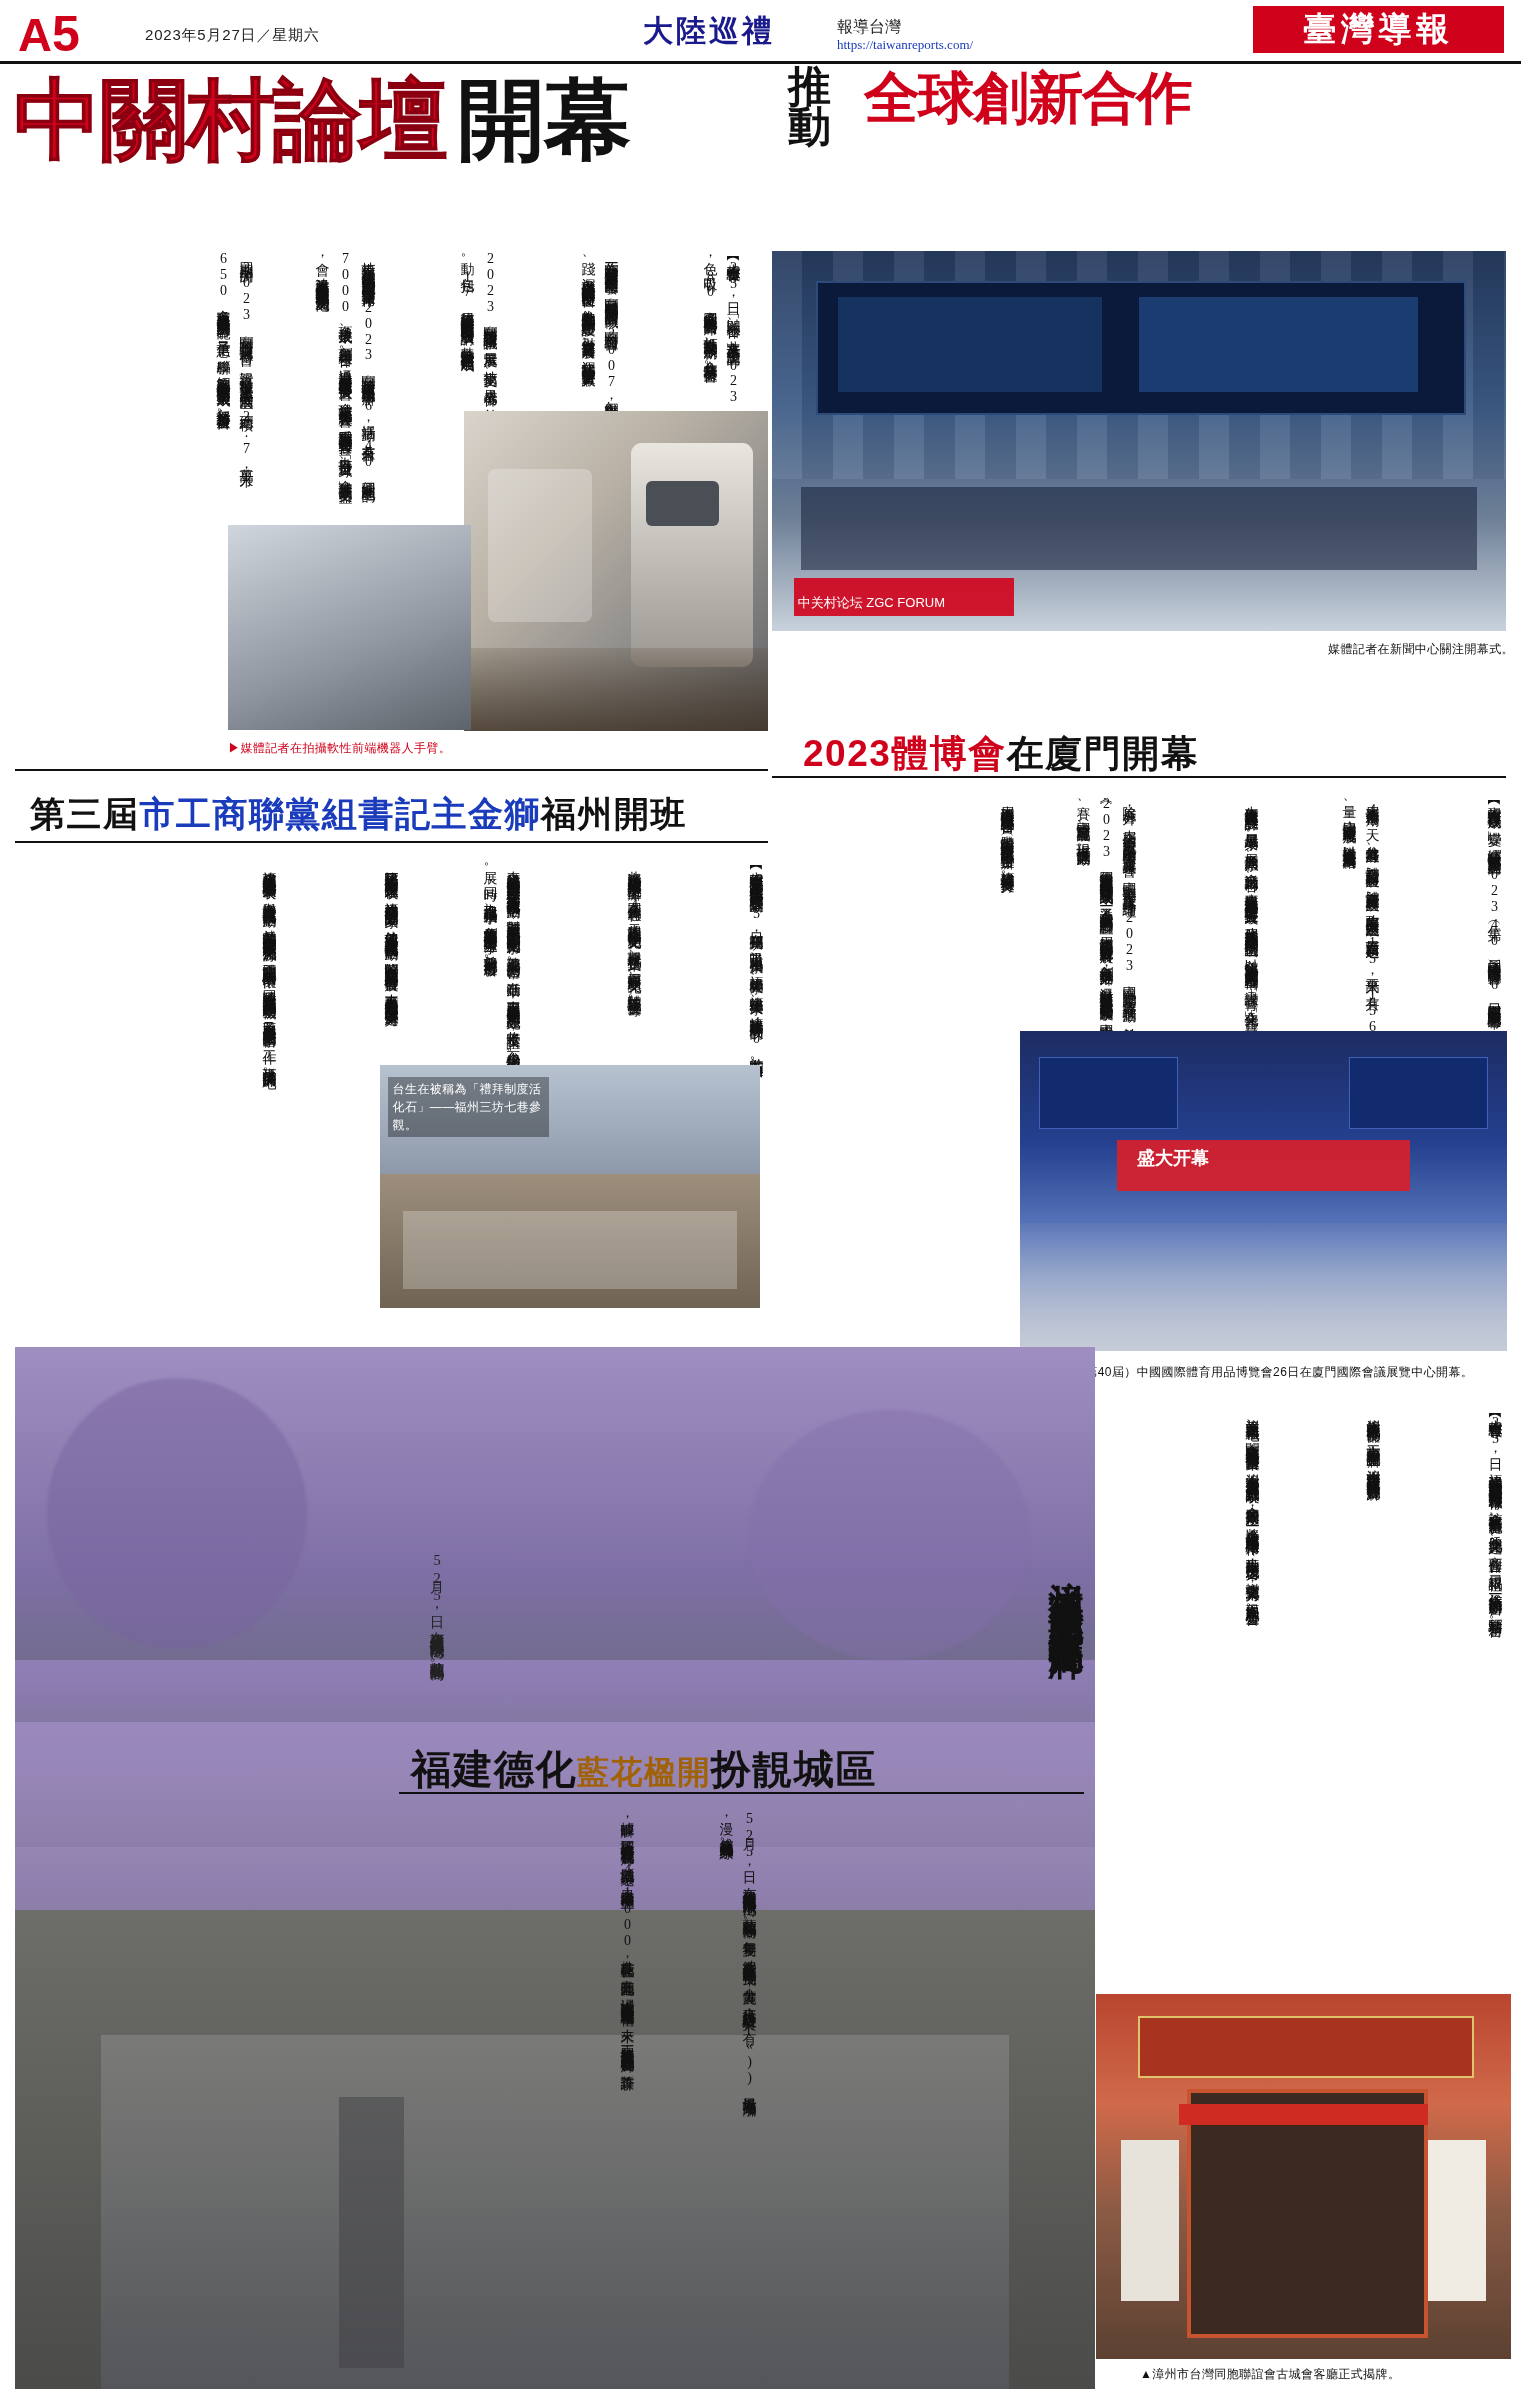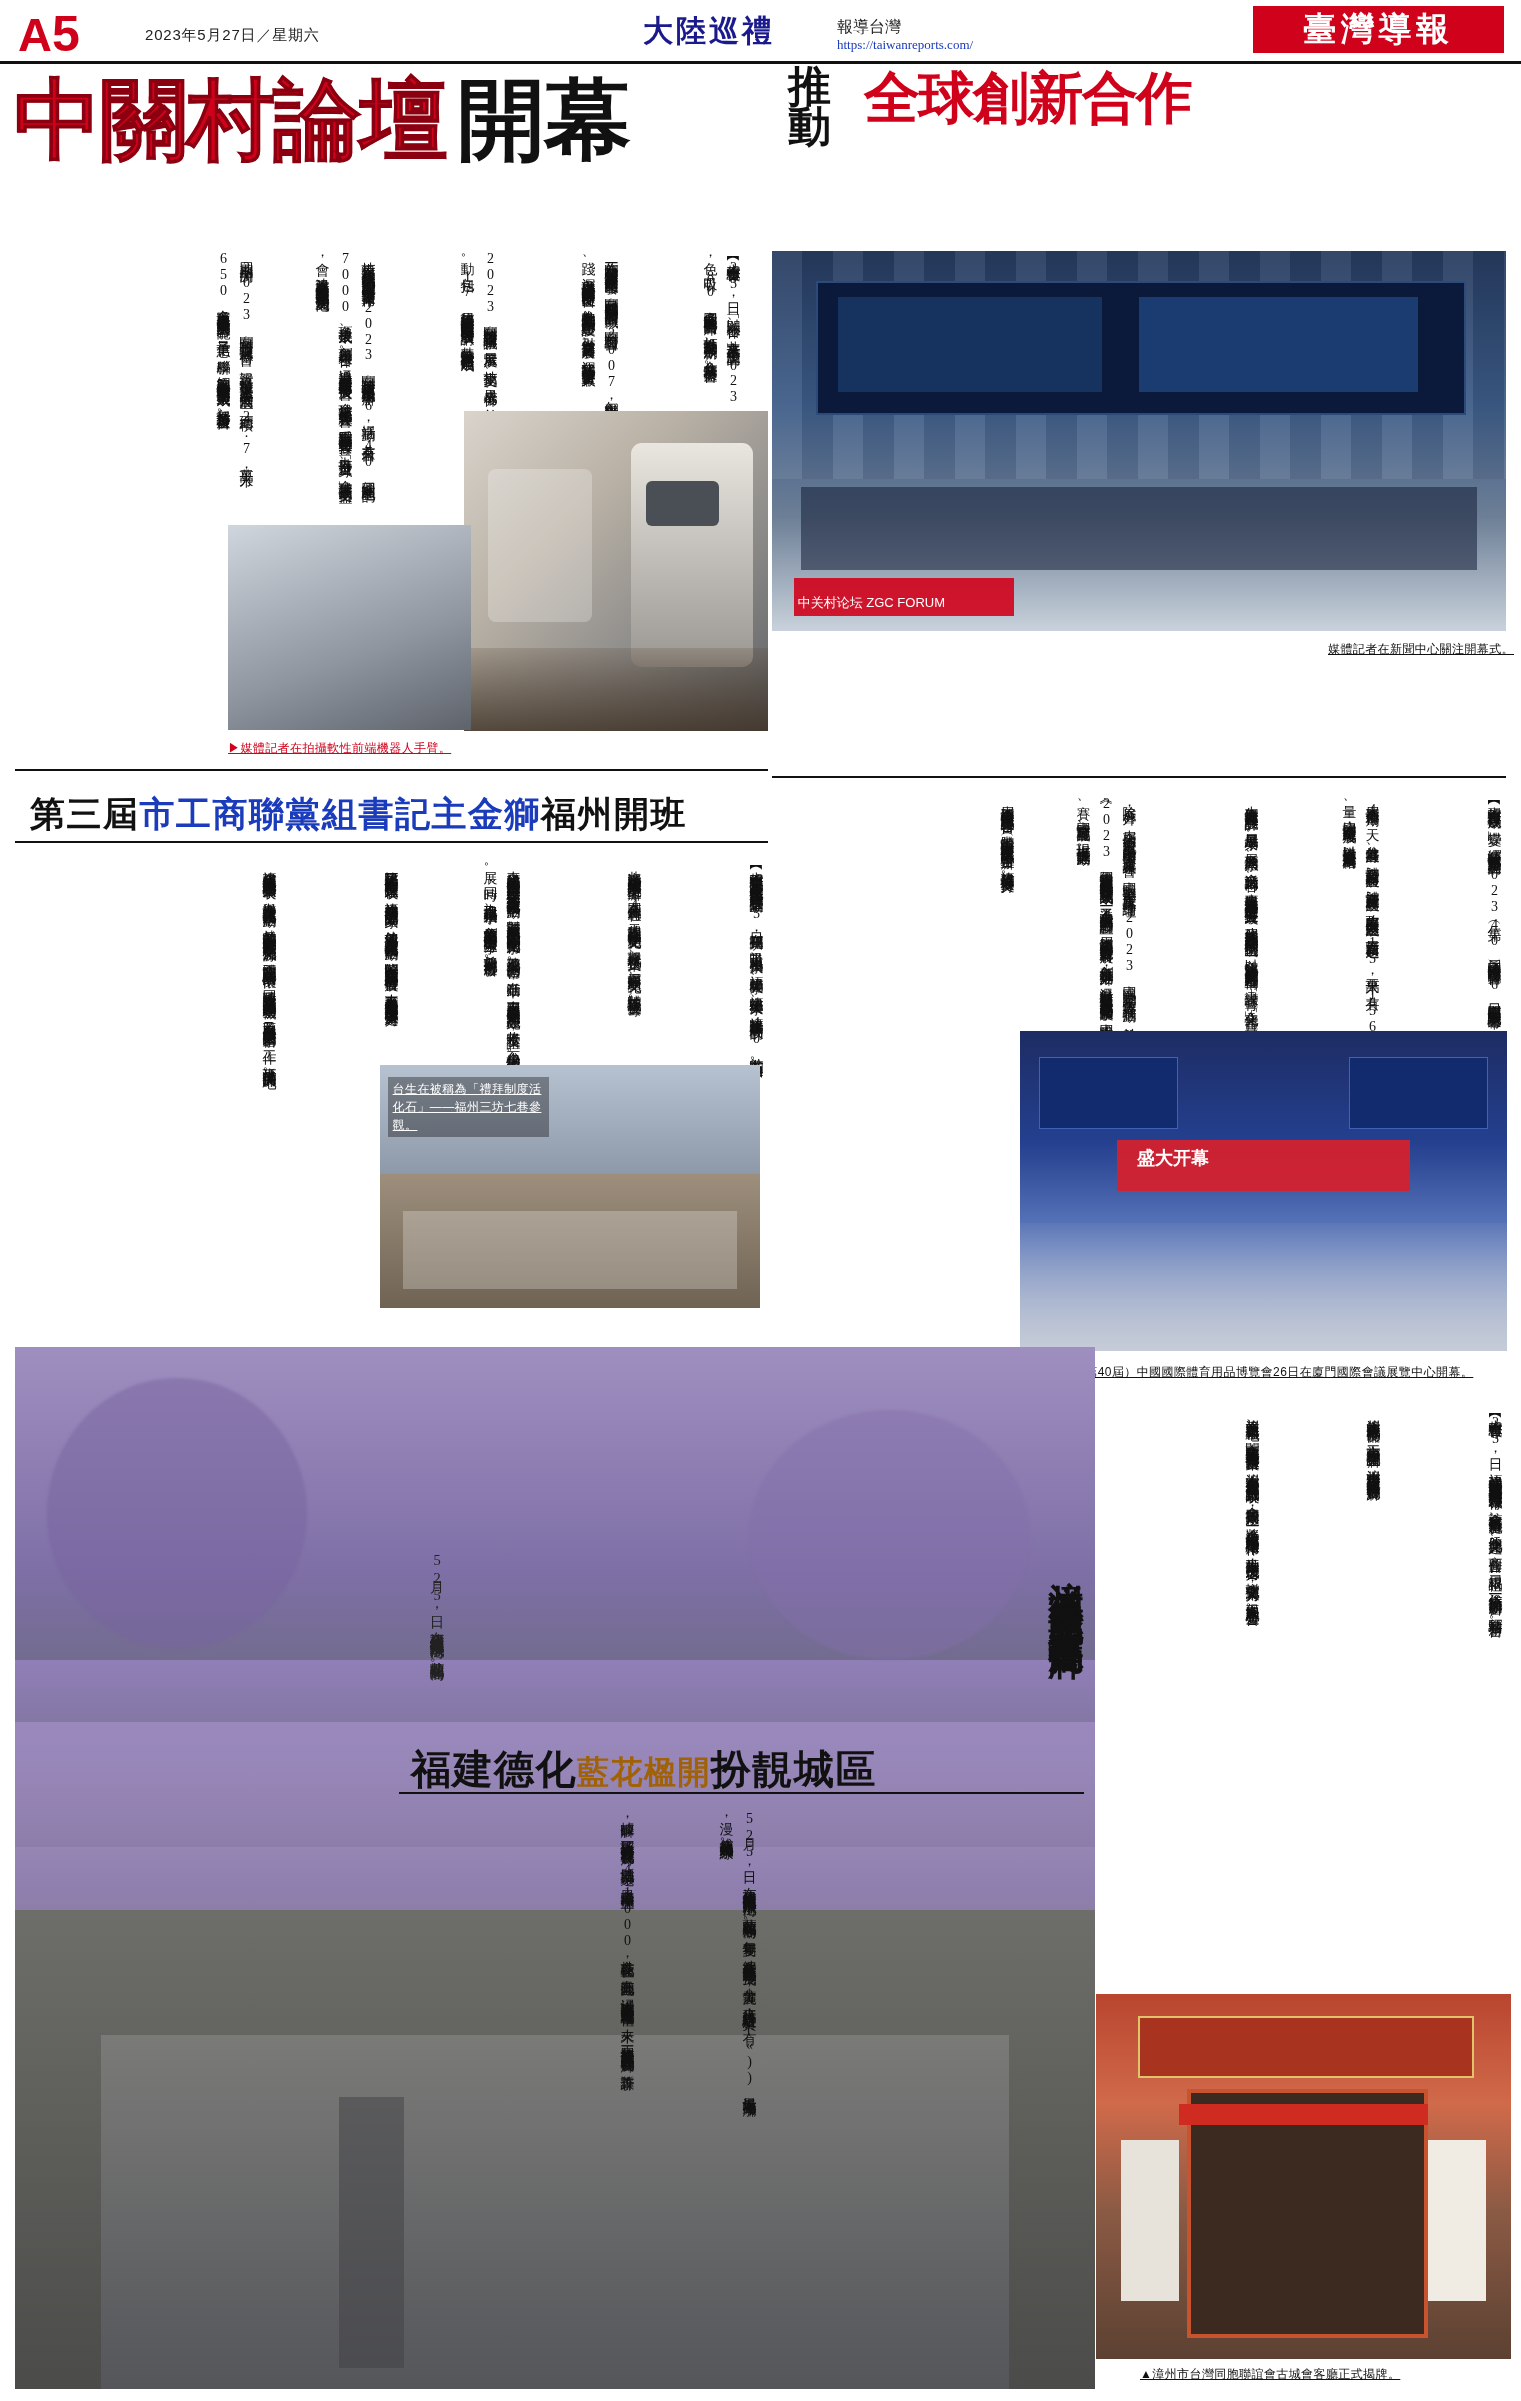--- a/index.html
+++ b/index.html
@@ -93,21 +93,20 @@
     line-height:23px;
     letter-spacing:0.9px;
     text-align:justify;
     font-family:"Liberation Serif", serif;
   }
 
   .photo{position:absolute;background:#888;overflow:hidden;}
   .cap{
     font-size:12px;color:#111;font-family:"Liberation Sans", sans-serif;
     letter-spacing:0.4px;
-    text-decoration:underline;
   }
 
   
   .rule{position:absolute;background:#111;}
 
   .h2red{
     font-family:"Liberation Sans", sans-serif;
     font-weight:bold;color:#d0021b;
   }
   .h2blk{
@@ -182,20 +181,23 @@
     <div style="position:absolute;left:55%;top:10%;width:40%;height:70%;background:linear-gradient(180deg,#e9e6e0,#9a9691);border-radius:10.7px;"></div>
     <div style="position:absolute;left:60%;top:22%;width:24%;height:14%;background:#4a4f55;border-radius:6px;"></div>
     <div style="position:absolute;left:8%;top:18%;width:34%;height:48%;background:rgba(255,255,255,.25);border-radius:7.6px;"></div>
     <div style="position:absolute;left:0;bottom:0;width:100%;height:26%;background:linear-gradient(180deg,rgba(90,70,50,.2),rgba(60,45,30,.75));"></div>
   </div>
   <div class="photo ph-robot" style="left:228px;top:525px;width:243px;height:205px;background:linear-gradient(160deg,#cfd6dd,#8f96a0 60%,#5e636b);"></div>
   <div class="cap tri" style="position:absolute;left:228px;top:740px;width:365px;">▶媒體記者在拍攝軟性前端機器人手臂。</div>
 
   <div class="rule" style="left:15px;top:769px;width:753px;height:2.3px;"></div>
 
+  <div style="position:absolute;left:803px;top:729px;">
+    <span class="h2red" style="font-size:37px;letter-spacing:1.5px;">2023體博會</span><span class="h2blk" style="font-size:37px;letter-spacing:1.5px;">在廈門開幕</span>
+  </div>
   <div class="rule" style="left:772px;top:776px;width:734px;height:2.3px;"></div>
 
   <div style="position:absolute;left:772px;top:795px;width:734px;height:380px;">
     <div class="vcol" style="position:absolute;right:0;top:0;height:365px;width:116px;">【本報綜合報導】以「破局、蝶變」，演繹新時代體育產業」為主題的2023年（第40屆）中國國際體育用品博覽會26日在廈門國際會議展覽中心開幕。</div>
     <div class="vcol" style="position:absolute;right:122px;top:0;height:365px;width:116px;">本屆體博會為期4天，分為健身展區、體育場館及器材展區、體育消費及服務展區、政府展區四大主題展區，展覽面積超過15萬平米，共有1565家體育用品行業的企業參展。展會旨在凝聚共識，提振從業者信心，助力構建現代體育產業體系，提高體育產業發展質量、協同體育產業區域發展，以構建體育產業新發展格局。</div>
     <div class="vcol" style="position:absolute;right:243px;top:0;height:365px;width:116px;">本年度體博會在展區功能設計、展品展示場景、展商邀約體系、會議活動內容、專業觀眾畫講渠道等多個維度進行了提質升級，一改往屆按照產品類別進行細分展示的傳統，以「一體化解決方案」集成體的方式進行重構，謀求「體育+文化」「體育+旅遊」「體育+醫療」「體育+教育」等更多「體育+」業態的合作可能性。</div>
     <div class="vcol" style="position:absolute;right:365px;top:0;height:228px;width:116px;">除展會外，本屆體博會還配套舉辦中國體育產業峰會、中國數字體育產業高峰論壇、2023中國運動空間大會等論壇活動，並發佈了《2023年中國體育用品行業發展勢報告》等行業研究相關成果。為了進一步豐富展館內的活動設置，本屆體博會除了保留智能健身器材展、創新推優等活動外，還針對普通觀眾打造了家用健身產品趨勢發佈和展示、中國大學生健美健身錦標賽、中國體育珍藏品展、現場打卡贏大獎等活動。</div>
     <div class="vcol" style="position:absolute;right:487px;top:0;height:228px;width:116px;">本屆體博會由中國體育用品業聯合會、中體齡（海南）體育科技產業發展有限公司聯合主辦，福建省體育局提供支持。</div>
   </div>
 

